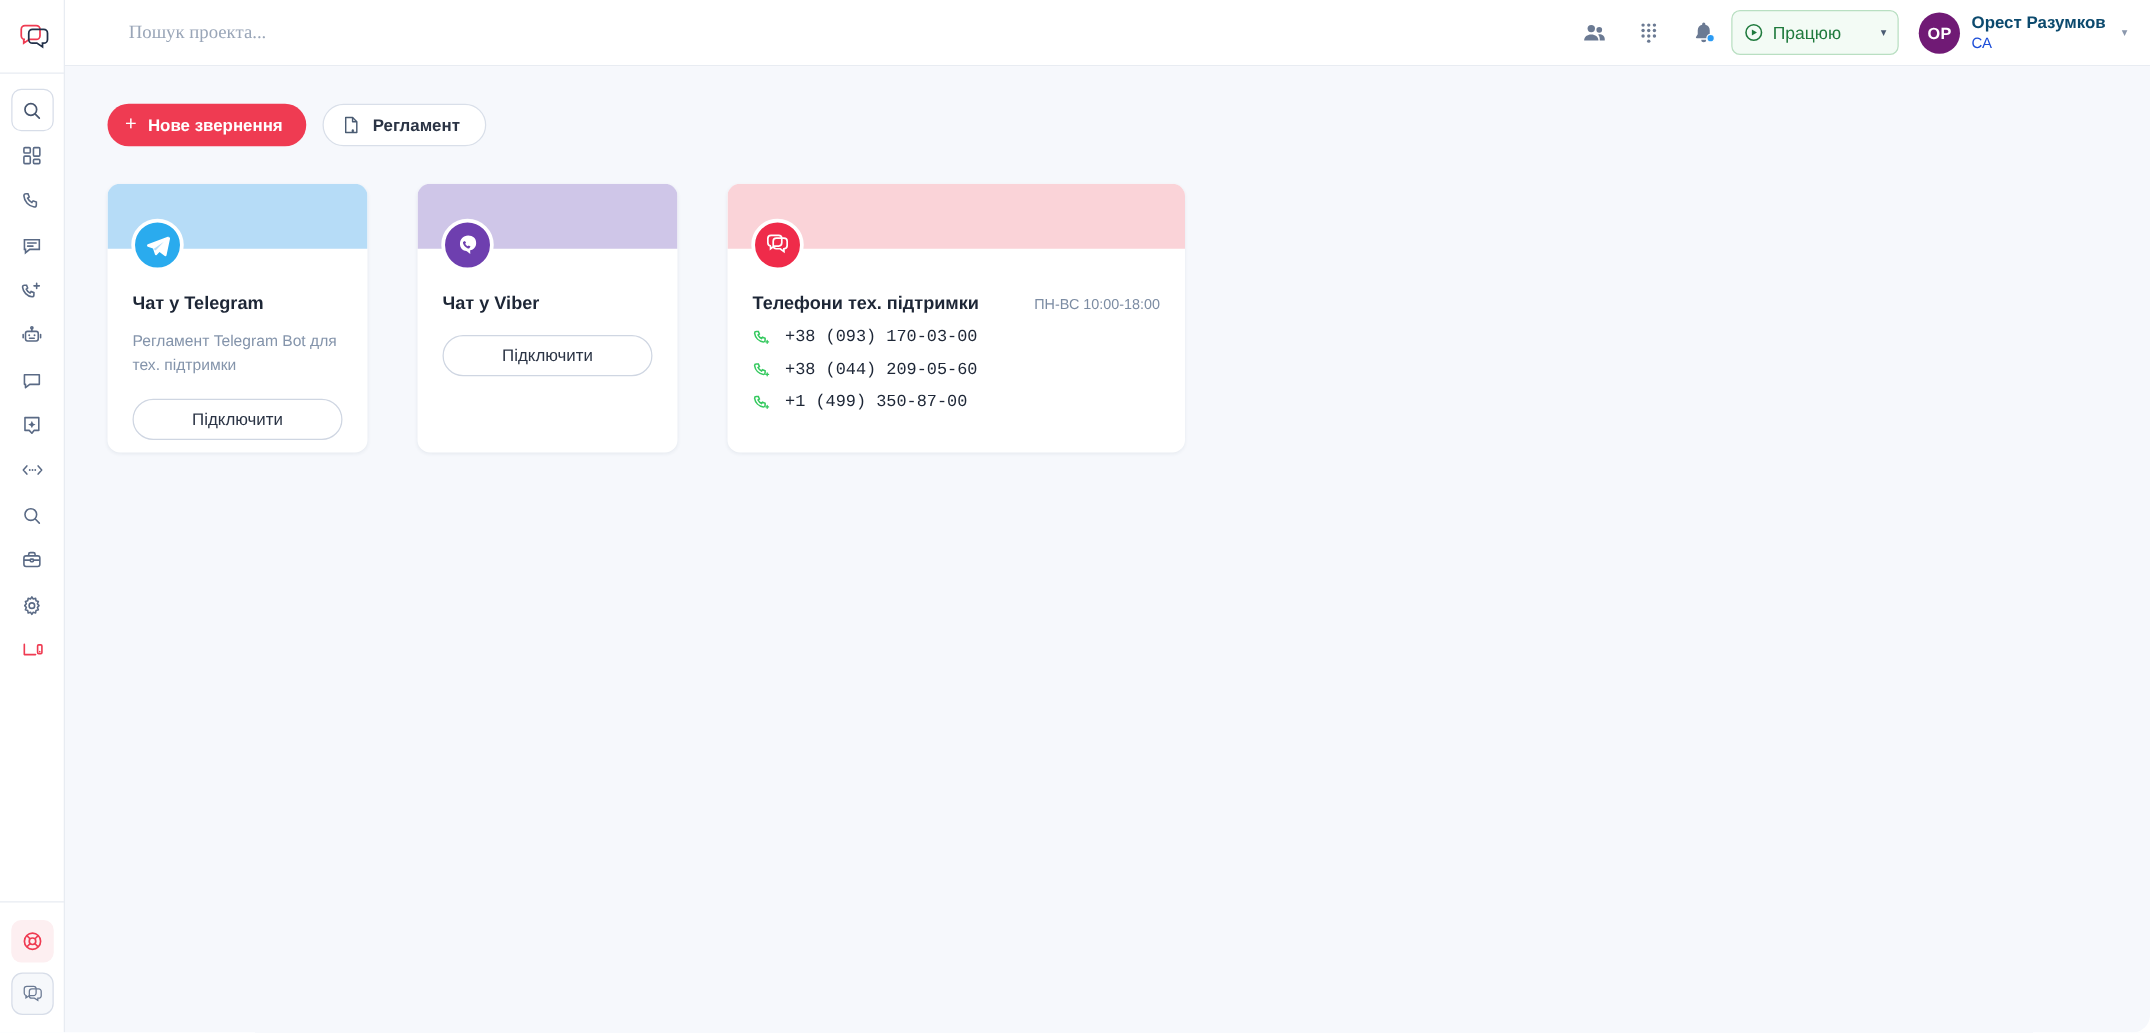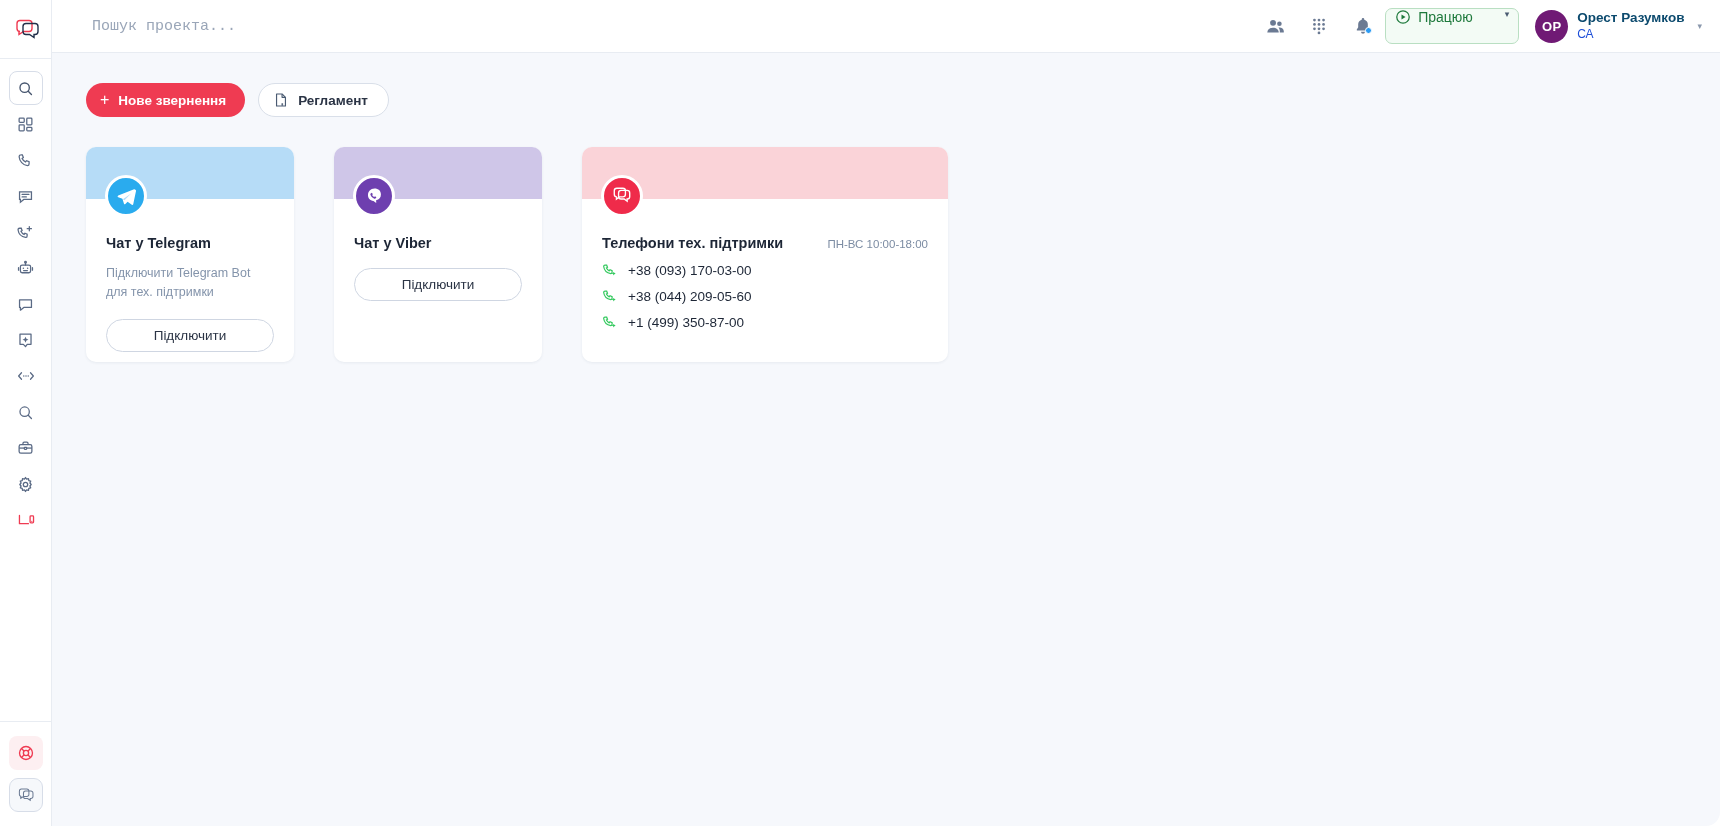--- a/index.html
+++ b/index.html
@@ -65,42 +65,42 @@
   
   .header {
     position: absolute; left: 52px; top: 0;
     width: 1668px; height: 53px;
     background: #ffffff;
     border-bottom: 1px solid #e8ecf2;
     display: flex; align-items: center;
   }
   .search-input {
     border: none; outline: none; background: transparent;
-    font-family: Liberation Mono, monospace;
+    font-family: Liberation Serif, serif;
     font-size: 15px; color: #2b3445;
-    margin-left: 40px; width: 420px;
+    margin-left: 51px; width: 420px;
   }
   .search-input::placeholder { color: #9aa6b8; }
   .header-right {
     margin-left: auto; display: flex; align-items: center; gap: 0px; padding-right: 18px;
   }
   .hdr-icon {
     width: 44px; height: 44px; display: flex; align-items: center; justify-content: center;
     color: #6b7a93; cursor: pointer; position: relative;
   }
   .bell-dot {
     position: absolute; right: 13px; bottom: 14px;
     width: 7px; height: 7px; border-radius: 50%;
     background: #2b9bf4; border: 1.5px solid #fff;
   }
   .status-select {
     height: 36px; min-width: 134px;
     border: 1px solid #b9dfc2; border-radius: 7px;
     background: #f3fbf5;
-    display: flex; align-items: flex-start; gap: 7px;
+    display: flex; align-items: center; gap: 7px;
     padding: 0 9px 0 9px;
     cursor: pointer;
   }
   .status-select .label {
     font-size: 14px; color: #1f7a3d; white-space: nowrap;
   }
   .status-caret { margin-left: auto; color: #4a5b72; font-size: 9px; }
   .user-box {
     margin-left: 16px; display: flex; align-items: center; gap: 9px; cursor: pointer;
   }
@@ -176,21 +176,21 @@
     margin-top: 17px; width: 100%; height: 33px;
     background: #fff; border: 1px solid #cfd6e2; border-radius: 17px;
     font-family: "Liberation Sans", sans-serif;
     font-size: 13.5px; color: #2b3445; cursor: pointer;
   }
   .support-head {
     display: flex; align-items: baseline; justify-content: space-between;
   }
   .support-hours { font-size: 11.5px; color: #7c8ca3; white-space: nowrap; }
   .phone-list { margin-top: 12px; display: flex; flex-direction: column; gap: 11px; }
-  .phone-row { display: flex; gap: 11px; }
+  .phone-row { display: flex; gap: 11px; font-family: Liberation Mono, monospace; }
   .phone-row .num { font-size: 13.5px; color: #1d2636; }
   .phone-ico { color: #35c95f; display: flex; }
 </style>
 </head>
 <body>
 
 <div id="app">
 
   <nav class="sidebar">
 
@@ -408,21 +408,21 @@
       <div class="card card-narrow">
         <div class="card-banner banner-telegram"></div>
         <div class="card-logo logo-telegram">
           <svg width="23" height="23" viewBox="0 0 24 24" fill="#ffffff">
             <path d="M20.6 4.3L3.4 10.9c-.9.35-.88 1.64.03 1.96l4.3 1.5 1.65 5.1c.2.6.96.78 1.4.33l2.37-2.4 4.4 3.24c.55.4 1.33.1 1.47-.57l2.9-13.9c.16-.74-.57-1.36-1.32-1.07z"></path>
             <path d="M8.2 14.9l8.6-6.1-6.9 7.2z" fill="#b6dcf7"></path>
           </svg>
         </div>
         <div class="card-body">
           <div class="card-title">Чат у Telegram</div>
-          <div class="card-desc">Підключити Telegram Bot для тех. підтримки</div>
+          <div class="card-desc">Регламент Telegram Bot для тех. підтримки</div>
           <button class="card-connect">Підключити</button>
         </div>
       </div>
 
       <div class="card card-narrow">
         <div class="card-banner banner-viber"></div>
         <div class="card-logo logo-viber">
           <svg width="23" height="23" viewBox="0 0 24 24" fill="none">
             <path d="M12 3.6c4.1 0 6.7 2.4 6.7 6.2 0 3.2-1.9 5.5-5 6.1l.1 3-2.9-2.3c-3.6-.2-5.7-2.6-5.7-6.1 0-3.8 2.7-6.9 6.8-6.9z" fill="#ffffff"></path>
             <path d="M13.6 6.2c2 .2 3.2 1.5 3.4 3.5M13.4 8c1.1.1 1.7.8 1.8 1.9" stroke="#ffffff" stroke-width="1" stroke-linecap="round"></path>

